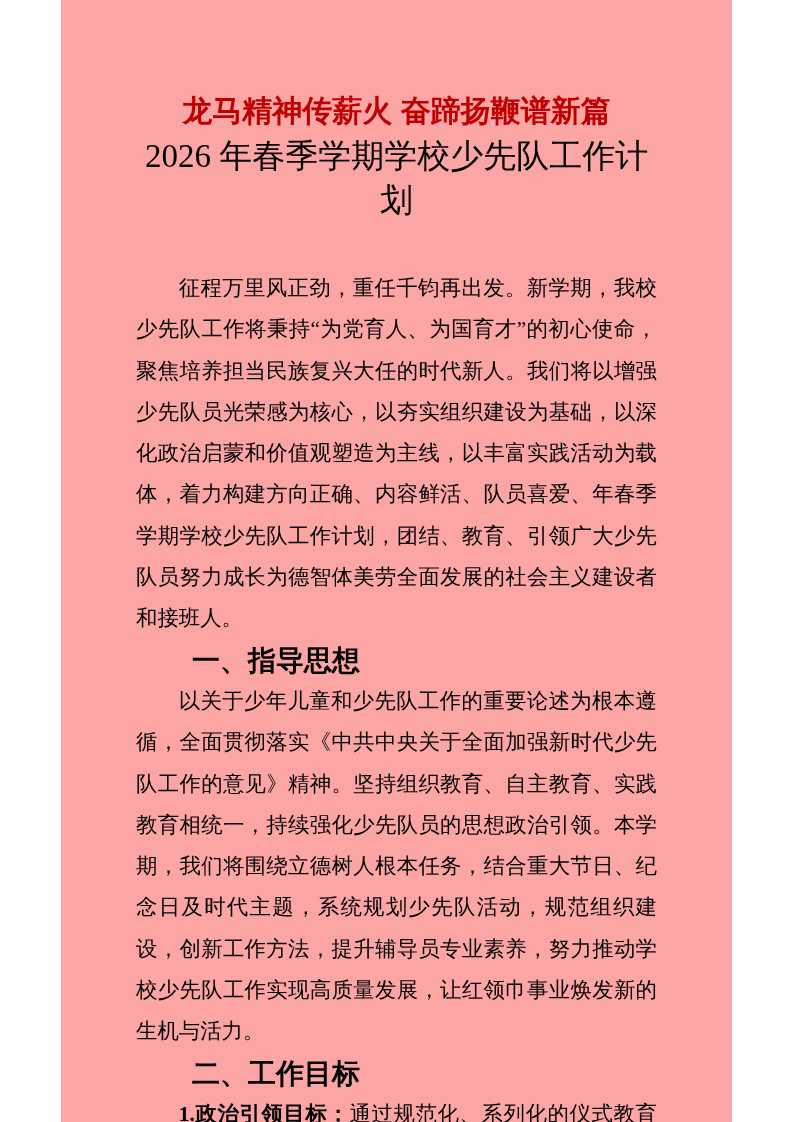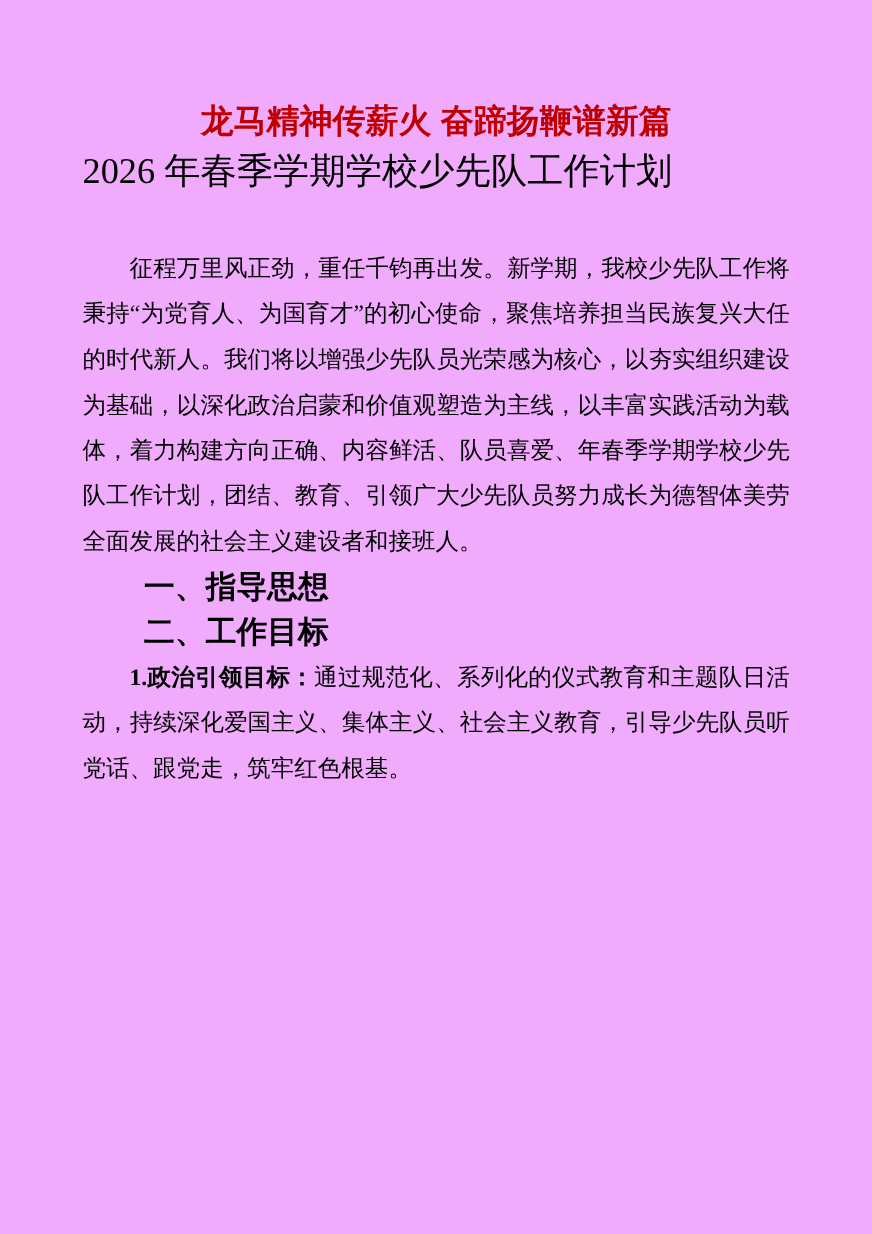--- a/index.html
+++ b/index.html
@@ -2,42 +2,42 @@
 <html><head>
 <meta charset="utf-8">
 <style>
   html, body {
     margin: 0;
     padding: 0;
     background: #ffffff;
   }
   .page {
     position: relative;
-    width: 793px;
+    width: 671px;
     height: 1122px;
     box-sizing: border-box;
     margin: 0 auto;
-    background: #f0abfc;
+    background: #fca5a5;
     padding: 92px 75px 0 75px;
     overflow: hidden;
     font-family: "Liberation Serif", serif;
     color: #000000;
   }
   .red-title {
     margin: 0;
     text-align: center;
     font-family: "Liberation Sans", sans-serif;
     font-weight: bold;
     font-size: 30px;
     line-height: 38px;
     color: #c00000;
   }
   .main-title {
     margin: 4px 0 0 0;
-    text-align: left;
+    text-align: center;
     font-family: "Liberation Serif", serif;
     font-weight: normal;
     font-size: 33px;
     line-height: 44px;
     color: #000000;
   }
   .doc-body {
     margin-top: 46px;
     font-size: 21.4px;
     line-height: 41.3px;
@@ -69,20 +69,21 @@
   <h1 class="red-title">龙马精神传薪火 奋蹄扬鞭谱新篇</h1>
 
   <h2 class="main-title">2026 年春季学期学校少先队工作计划</h2>
 
   <div class="doc-body">
 
     <p>征程万里风正劲，重任千钧再出发。新学期，我校少先队工作将秉持“为党育人、为国育才”的初心使命，聚焦培养担当民族复兴大任的时代新人。我们将以增强少先队员光荣感为核心，以夯实组织建设为基础，以深化政治启蒙和价值观塑造为主线，以丰富实践活动为载体，着力构建方向正确、内容鲜活、队员喜爱、年春季学期学校少先队工作计划，团结、教育、引领广大少先队员努力成长为德智体美劳全面发展的社会主义建设者和接班人。</p>
 
     <h3 class="section-heading">一、指导思想</h3>
 
+    <p>以关于少年儿童和少先队工作的重要论述为根本遵循，全面贯彻落实《中共中央关于全面加强新时代少先队工作的意见》精神。坚持组织教育、自主教育、实践教育相统一，持续强化少先队员的思想政治引领。本学期，我们将围绕立德树人根本任务，结合重大节日、纪念日及时代主题，系统规划少先队活动，规范组织建设，创新工作方法，提升辅导员专业素养，努力推动学校少先队工作实现高质量发展，让红领巾事业焕发新的生机与活力。</p>
 
     <h3 class="section-heading">二、工作目标</h3>
 
     <p><b class="goal-lead">1.政治引领目标：</b><span>通过规范化、系列化的仪式教育和主题队日活动，持续深化爱国主义、集体主义、社会主义教育，引导少先队员听党话、跟党走，筑牢红色根基。</span></p>
 
   </div>
 
 </div>
 
 </body></html>

